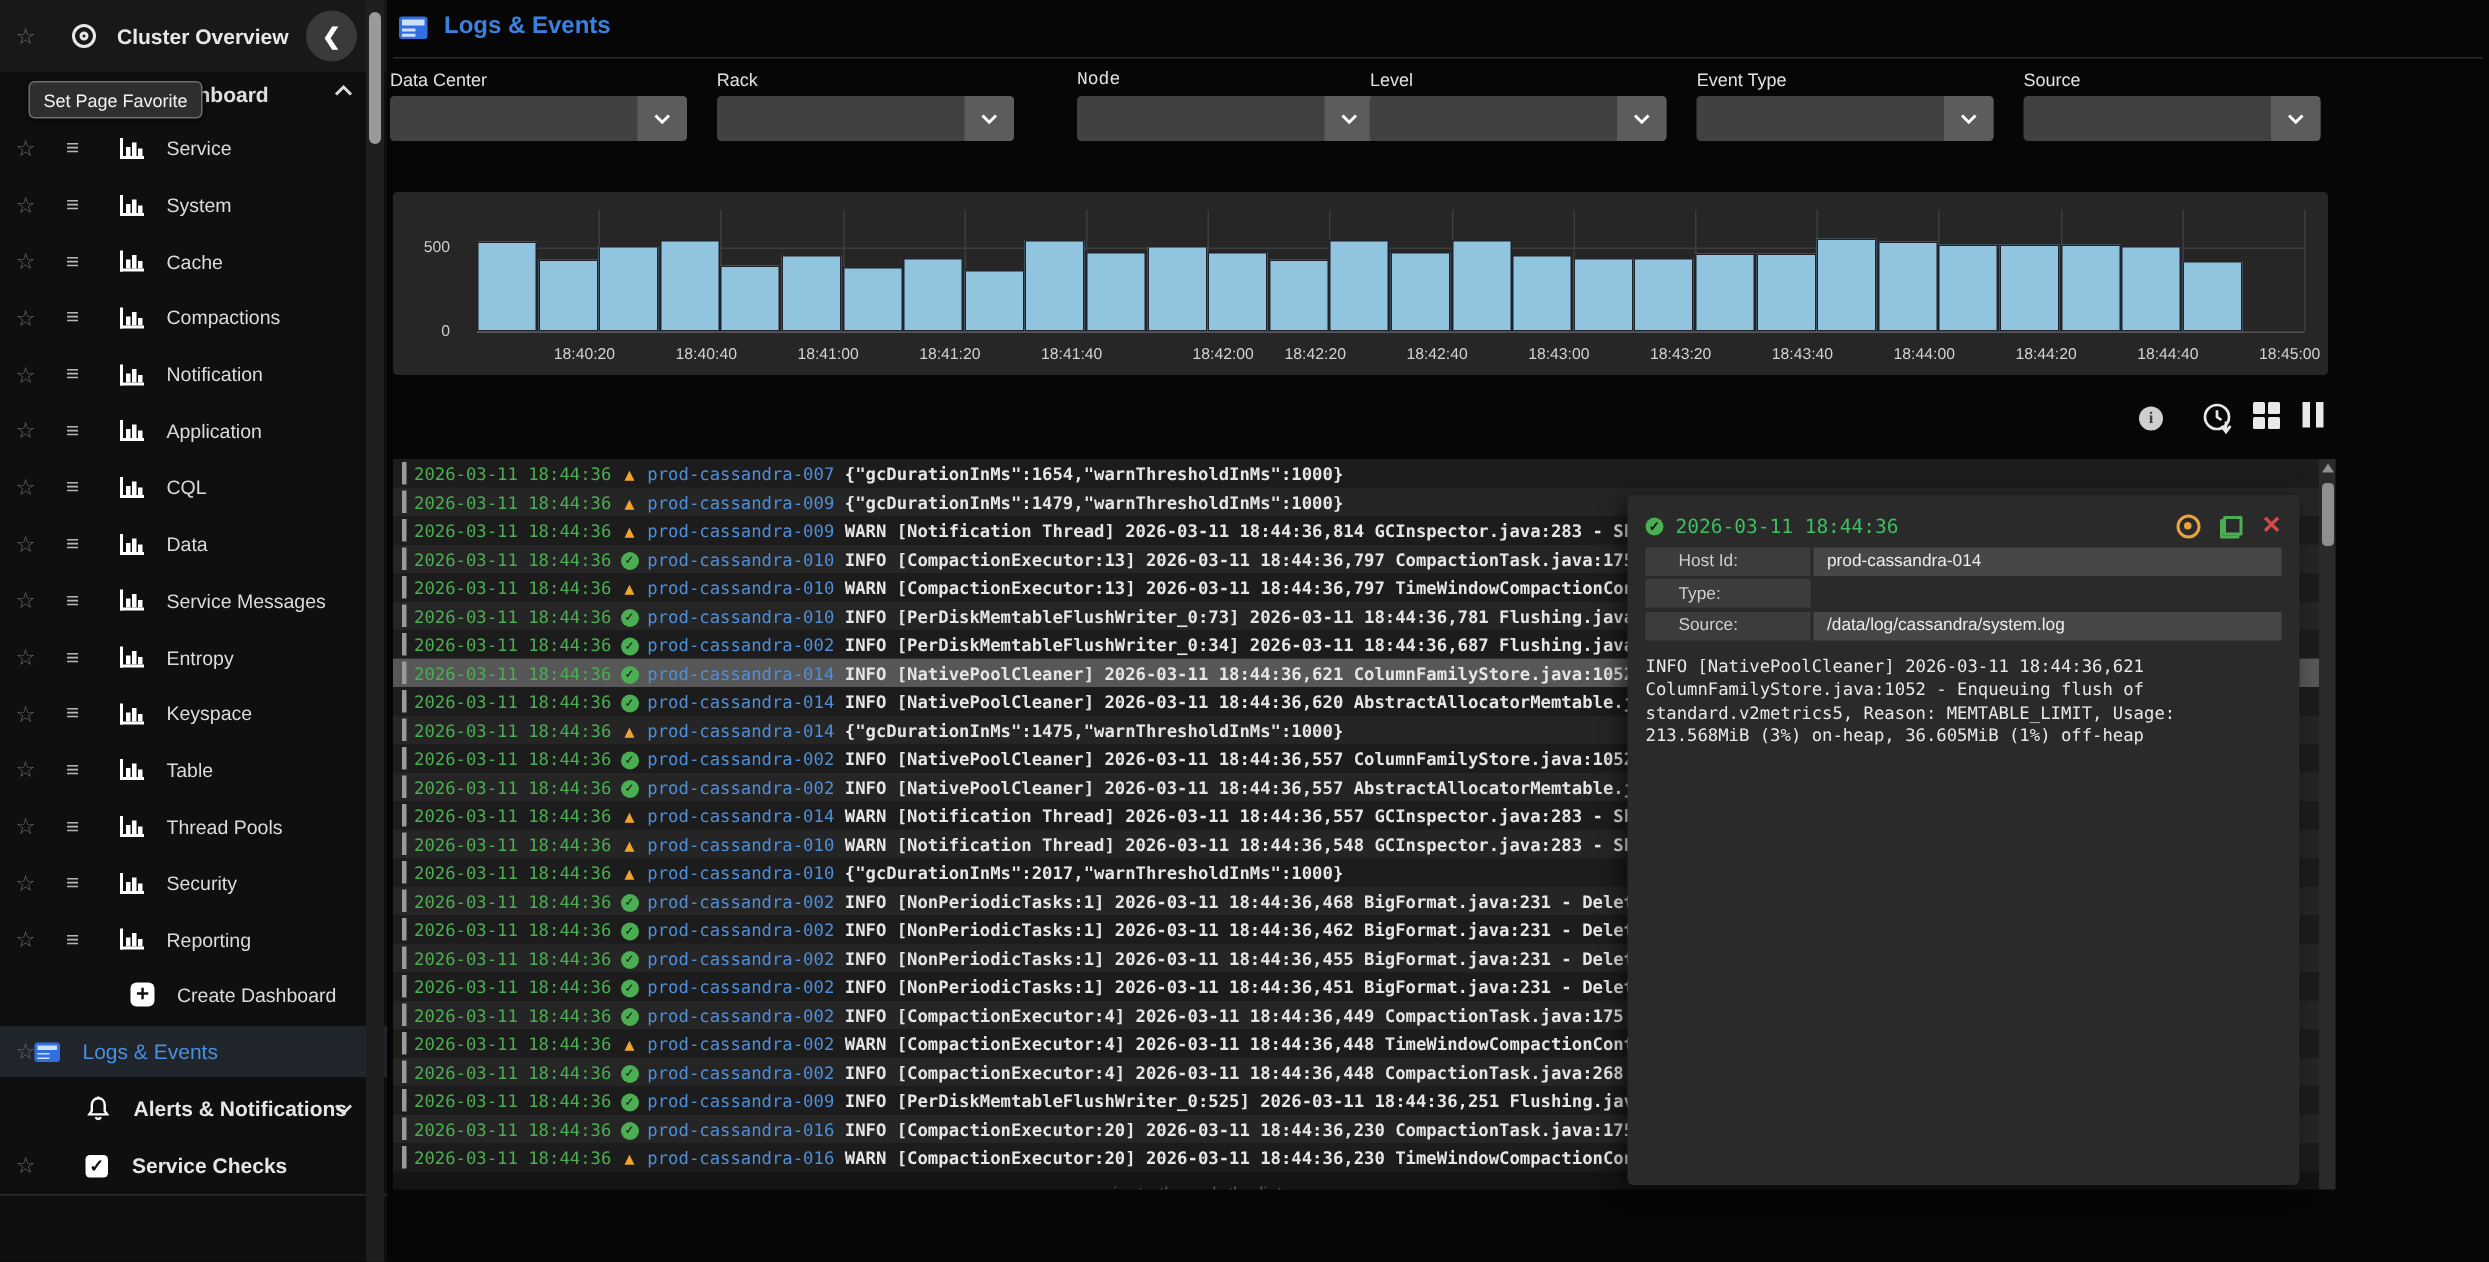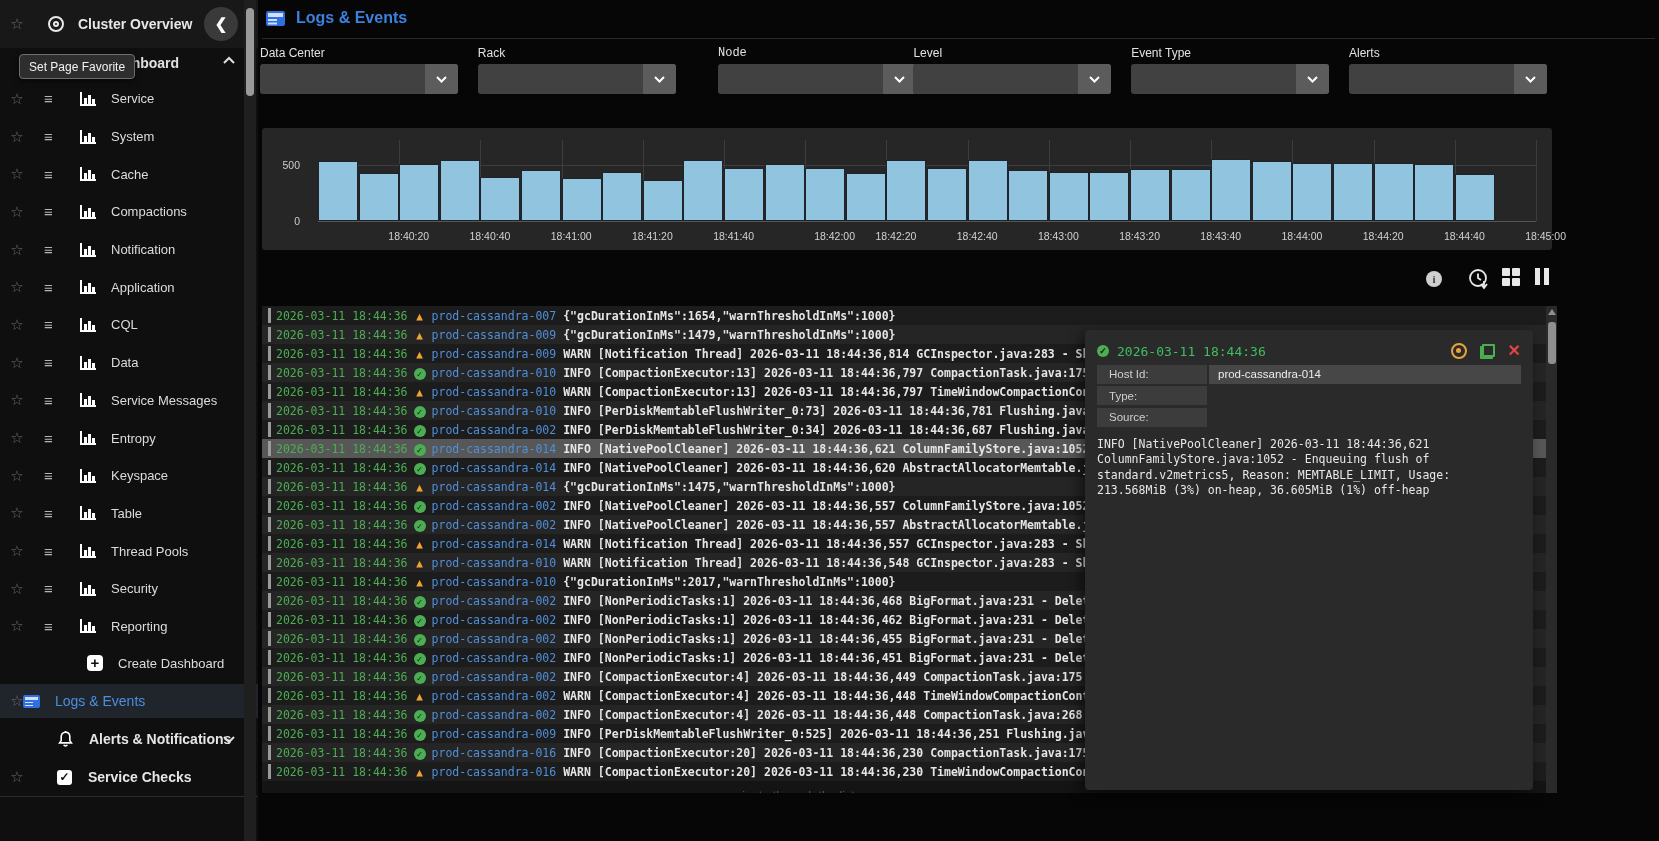--- a/index.html
+++ b/index.html
@@ -85,21 +85,21 @@
   .filter .fselect .val { flex:1; }
   .filter .fselect .chevseg { width:33px; background:#5c5c5c; border-radius:0 3px 3px 0;
       display:flex; align-items:center; justify-content:center; }
 
   
   #chart-panel { position:absolute; left:4px; top:128px; width:1290px; height:122px; background:#262626; border-radius:3px; }
   #plot { position:absolute; left:56px; top:20px; width:1218px; height:73px; }
   .bar { position:absolute; bottom:0; background:#91c4de; border:1px solid #20242a; }
   .gridline-v { position:absolute; top:-8px; bottom:0; width:1px; background:#3d3d3d; }
   .gridline-h { position:absolute; left:0; right:0; height:1px; background:#3d3d3d; }
-  .xtick { position:absolute; top:82px; width:60px; text-align:right; color:#d2d2d2; font-size:10.5px; }
+  .xtick { position:absolute; top:82px; width:60px; text-align:left; color:#d2d2d2; font-size:10.5px; }
   .ytick { position:absolute; right:1236px; width:30px; text-align:right; color:#cccccc; font-size:10.5px; }
   #axis-bottom { position:absolute; left:56px; top:93px; width:1218px; height:1px; background:#555; }
 
   
   #msg-input { position:absolute; left:10px; top:264px; width:1190px; height:31px; background:#3f3f3f;
       border:none; border-radius:4px; color:#e8e8e8; font-size:13px; padding:0 34px 0 12px; outline:none; }
   #msg-input::placeholder { color:#9a9a9a; }
   #info-ic { position:absolute; left:1168px; top:271px; width:16px; height:16px; border-radius:50%;
       background:#cfcfcf; color:#3f3f3f; font-size:11px; font-weight:bold; text-align:center; line-height:16px;
       font-family:"Liberation Serif", serif; }
@@ -139,21 +139,21 @@
   #detail-head { display:flex; align-items:center; height:22px; }
   #detail-time { color:#3fbf5f; font-size:13px; font-family:"DejaVu Sans Mono", monospace; margin-left:8px; }
   #detail-actions { margin-left:auto; display:flex; align-items:center; gap:13px; }
   #target-ic { width:16px; height:16px; border:2.5px solid #e8a33d; border-radius:50%; position:relative; cursor:pointer; }
   #target-ic:before { content:""; position:absolute; left:3px; top:3px; width:5px; height:5px; background:#e8a33d; border-radius:50%; }
   #copy-ic { width:15px; height:15px; position:relative; cursor:pointer; }
   #copy-ic:before { content:""; position:absolute; left:0; bottom:0; width:9px; height:9px; border:2px solid #4cae52; border-radius:1px; }
   #copy-ic:after  { content:""; position:absolute; right:0; top:0; width:9px; height:9px; border:2px solid #4cae52; border-radius:1px; background:#2a2a2a; }
   #close-ic { color:#e04545; font-size:16px; font-weight:bold; cursor:pointer; line-height:16px; }
   .dfield { display:flex; margin-top:2.5px; height:19px; font-size:11.5px; }
-  .dfield .dlab { width:110px; background:#3c3c3c; color:#cfcfcf; display:flex; align-items:center; padding-left:12px; flex:0 0 auto; }
+  .dfield .dlab { width:110px; background:#3c3c3c; color:#cfcfcf; display:flex; align-items:center; padding-left:22px; flex:0 0 auto; }
   .dfield .dval { flex:1; background:#474747; color:#ececec; display:flex; align-items:center; padding-left:9px; margin-left:2px; }
   #detail-msg { margin-top:10px; color:#e8e8e8; font-family:"DejaVu Sans Mono", monospace;
       font-size:11.5px; line-height:15.5px; white-space:pre-wrap; word-break:break-word; }
 </style>
 </head>
 <body>
 
 <aside id="sidebar">
   <div id="sb-header">
     <span class="star">☆</span>
@@ -456,21 +456,21 @@
         <div class="fselect">
           <span class="val"></span>
           <span class="chevseg">
             <svg width="13" height="9">
               <polyline points="2,2 6.5,6.5 11,2" stroke="#fff" stroke-width="2" fill="none"></polyline>
             </svg>
           </span>
         </div>
       </div>
       <div class="filter" style="left: 1091px;">
-        <div class="flabel">Alerts</div>
+        <div class="flabel">Source</div>
         <div class="fselect">
           <span class="val"></span>
           <span class="chevseg">
             <svg width="13" height="9">
               <polyline points="2,2 6.5,6.5 11,2" stroke="#fff" stroke-width="2" fill="none"></polyline>
             </svg>
           </span>
         </div>
       </div>
   </div>
@@ -758,18 +758,19 @@
     <div id="detail-fields">
       <div class="dfield">
           <span class="dlab">Host Id:</span>
           <span class="dval">prod-cassandra-014</span>
         </div>
         <div class="dfield">
           <span class="dlab">Type:</span>
         </div>
         <div class="dfield">
           <span class="dlab">Source:</span>
+          <span class="dval">/data/log/cassandra/system.log</span>
         </div>
     </div>
     <div id="detail-msg">INFO [NativePoolCleaner] 2026-03-11 18:44:36,621 ColumnFamilyStore.java:1052 - Enqueuing flush of standard.v2metrics5, Reason: MEMTABLE_LIMIT, Usage: 213.568MiB (3%) on-heap, 36.605MiB (1%) off-heap</div>
   </div>
 
 </div>
 
 </body></html>

